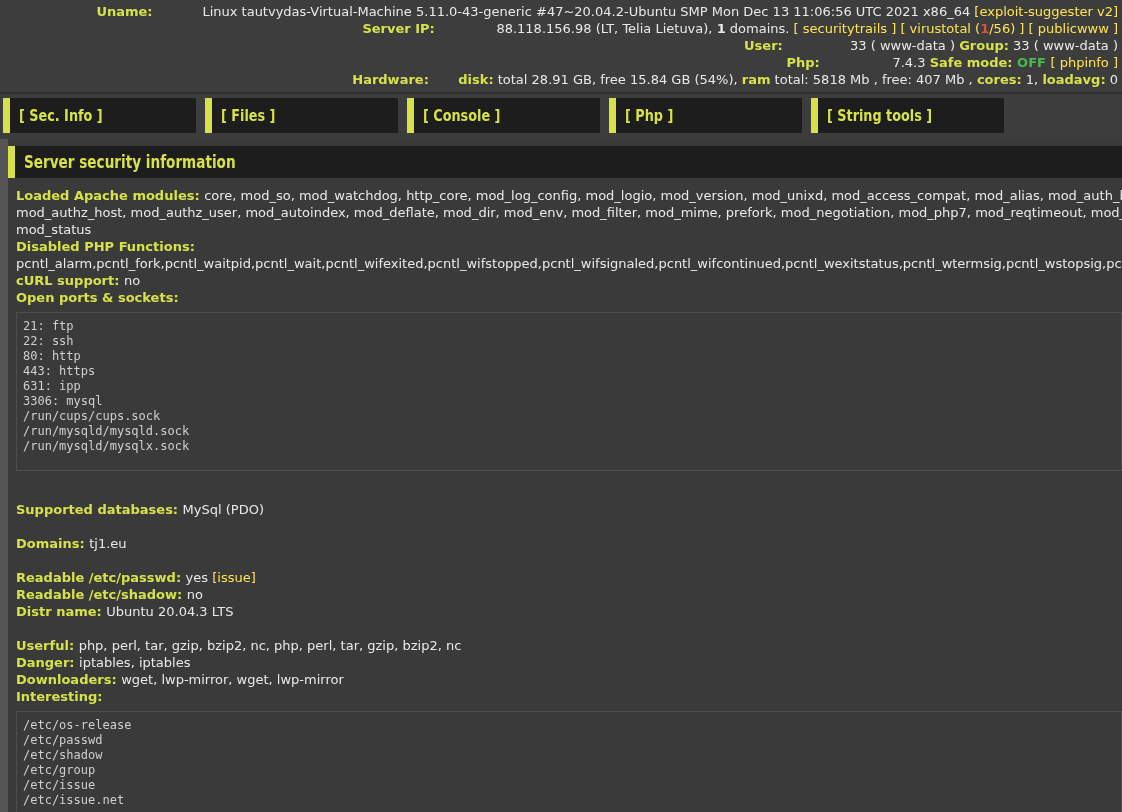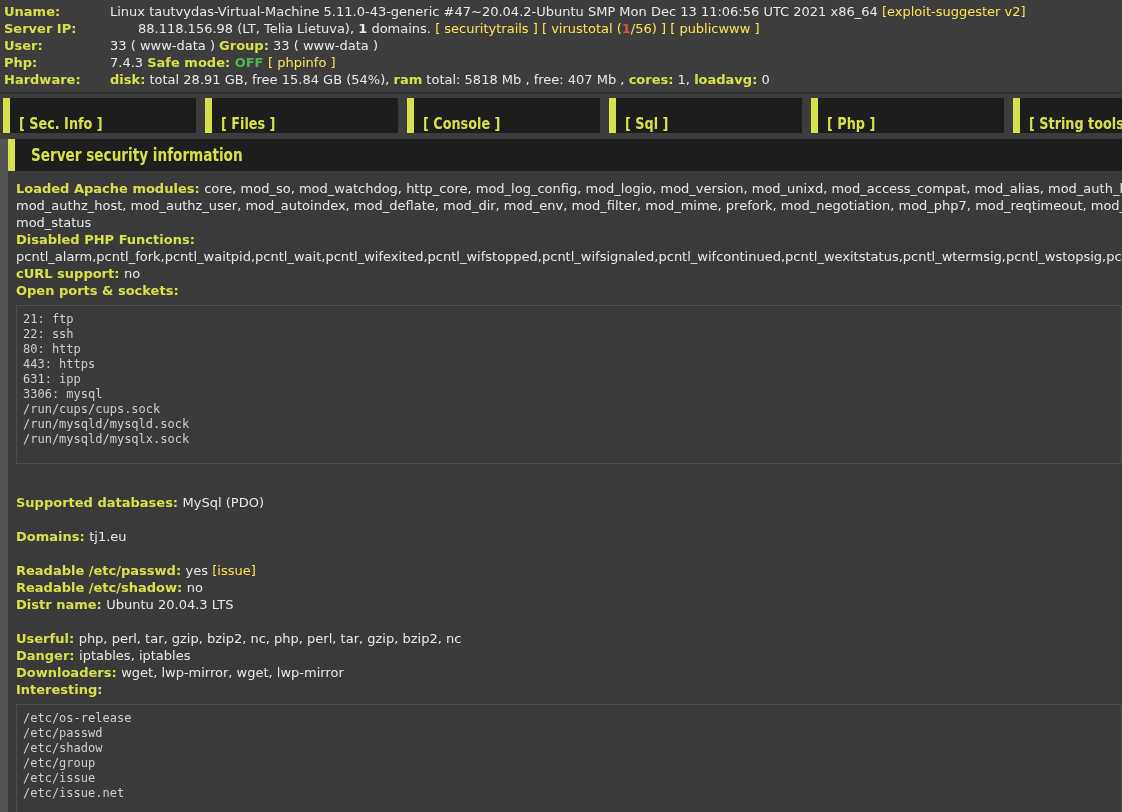--- a/index.html
+++ b/index.html
@@ -18,46 +18,46 @@
   html,body{margin:0;padding:0;}
   body{
     width:1122px;height:812px;overflow:hidden;
     background:var(--body-bg);
     font-family:"DejaVu Sans","Liberation Sans",sans-serif;
     font-size:13px;color:var(--text);
   }
   
   .topbar{background:var(--topbar-bg);width:1122px;padding:3px 0 0 0;}
   .info-table{padding:0 4px 4px 4px;border-bottom:2px solid #2e2e2e;}
-  .info-row{display:flex;line-height:17px;white-space:nowrap;}
+  .info-row{display:flex;line-height:17px;white-space:nowrap;justify-content:flex-end;}
   .info-label{flex:0 0 106px;font-weight:bold;color:var(--accent);}
   .info-value{overflow:hidden;white-space:nowrap;}
   b.lbl{color:var(--accent);}
   a.lnk{color:var(--link);text-decoration:none;cursor:pointer;}
   a.white-lnk{color:var(--text);cursor:pointer;margin-left:28px;}
   .ok{color:var(--ok);font-weight:bold;}
   .alert{color:var(--alert);font-weight:bold;}
   .bold-white{font-weight:bold;}
   
   .tabs-row{display:flex;gap:9px;margin:4px 0 0 3px;padding-bottom:6px;width:1200px;}
   .tab{
     flex:0 0 193px;height:35px;background:var(--dark);
     border-left:7px solid var(--accent);
-    display:flex;align-items:flex-end;padding-left:9px;cursor:pointer;
+    display:flex;align-items:center;padding-left:9px;cursor:pointer;
   }
   .squish{
     display:inline-block;transform:scaleX(0.8);transform-origin:0 55%;
     font-weight:bold;color:var(--accent);white-space:nowrap;
   }
   .tab .squish{font-size:16px;}
   
   .content{margin-left:8px;background:var(--content-bg);width:1114px;height:679px;overflow:hidden;}
   .section-bar{
     background:var(--dark);border-left:7px solid var(--accent);
-    height:32px;display:flex;align-items:center;padding-left:16px;
+    height:32px;display:flex;align-items:center;padding-left:9px;margin-top:7px;
   }
   .section-bar .squish{font-size:17px;}
   .body-text{padding:9px 0 0 8px;}
   .line{line-height:17px;white-space:nowrap;overflow:hidden;width:1106px;}
   .spacer{height:17px;}
   .mono-block{
     font-family:"DejaVu Sans Mono","Liberation Mono",monospace;
     font-size:12px;line-height:15px;color:var(--mono);
     border:1px solid #4e4e4e;background:var(--content-bg);
     margin:6px 0 0 0;padding:6px 6px 16px 6px;white-space:pre;
@@ -98,23 +98,20 @@
 
   <div class="tabs-row">
     <div class="tab">
         <span class="squish">[ Sec. Info ]</span>
       </div>
     <div class="tab">
         <span class="squish">[ Files ]</span>
       </div>
     <div class="tab">
         <span class="squish">[ Console ]</span>
-      </div>
-    <div class="tab">
-        <span class="squish">[ Sql ]</span>
       </div>
     <div class="tab">
         <span class="squish">[ Php ]</span>
       </div>
     <div class="tab">
         <span class="squish">[ String tools ]</span>
       </div>
   </div>
 </div>
 

